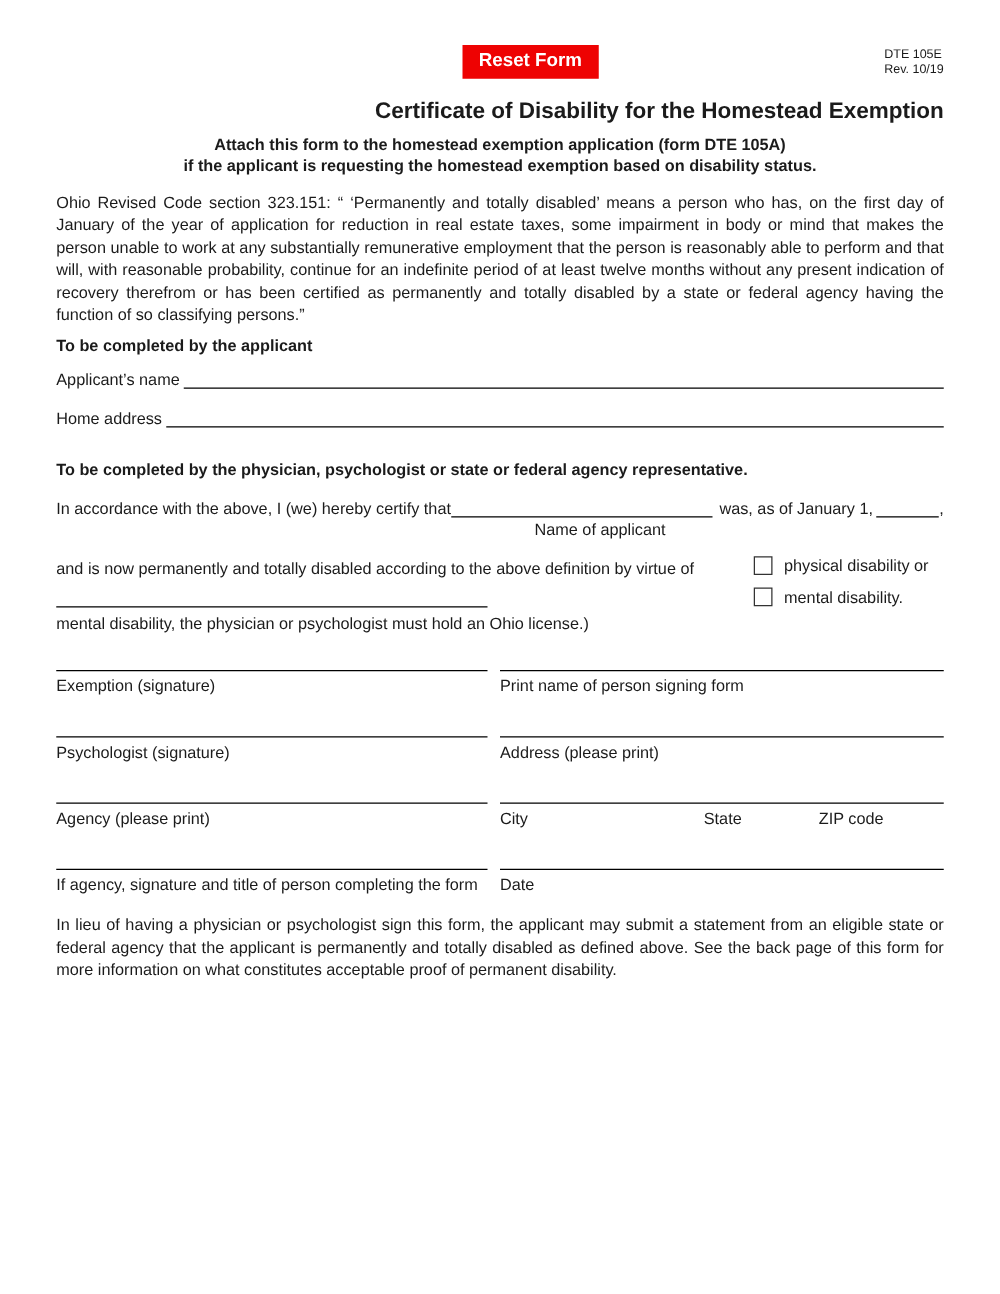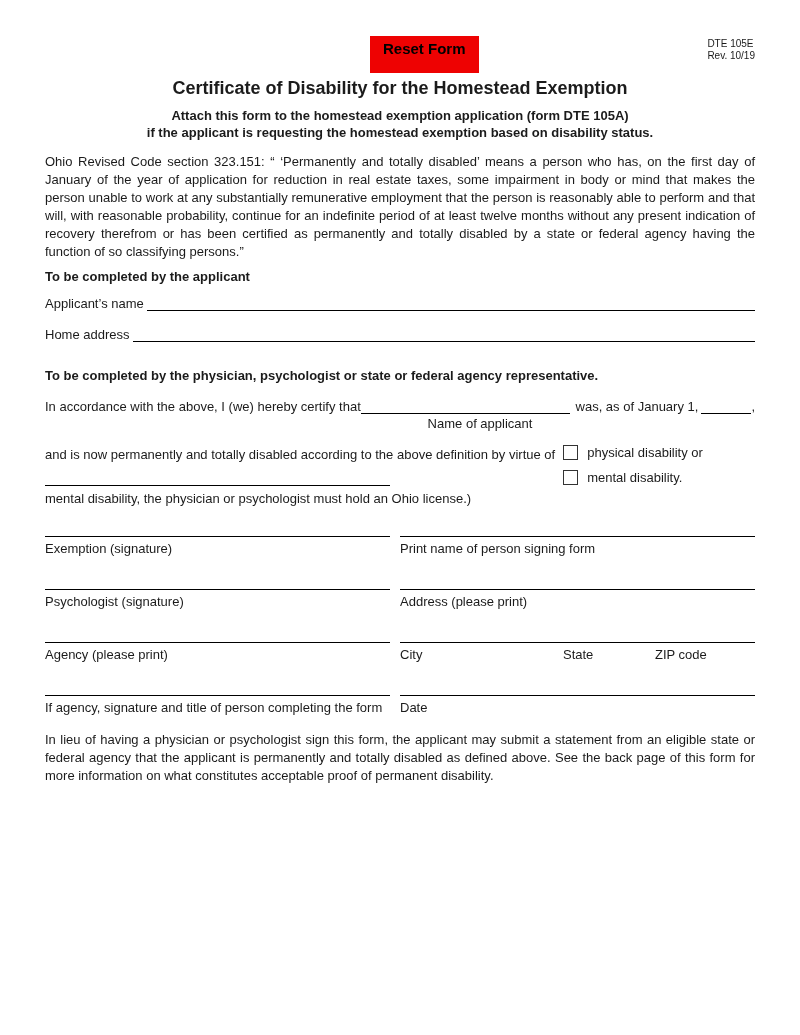--- a/index.html
+++ b/index.html
@@ -8,48 +8,48 @@
     font-family:"Liberation Sans", sans-serif;
     color:#1b1b1b; font-size:13px;
   }
   .page { box-sizing:border-box; width:800px; height:1035px; padding:36px 45px 0 45px; position:relative; }
 
   
   .header { position:relative; height:28px; }
   .reset-btn {
     position:absolute; left:325px; top:0;
     border:0; cursor:pointer;
-    color:#000000; font-family:"Liberation Sans", sans-serif;
+    color:#ffffff; font-family:"Liberation Sans", sans-serif;
     font-size:15px; font-weight:bold;
-    padding:4px 13px 16px 13px;
+    padding:4px 13px 6px 13px;
   }
   .form-id { position:absolute; right:0; top:2px; font-size:10px; line-height:12px; }
 
   
-  .title { margin:14px 0 0 0; text-align:center; font-size:18px; font-weight:bold; }
+  .title { margin:14px 0 0 0; text-align:right; font-size:18px; font-weight:bold; }
   .subtitle { margin-top:8px; text-align:center; font-weight:bold; font-size:13px; line-height:17px; }
 
   p.paragraph { margin:12px 0 0 0; line-height:18px; text-align:justify; }
 
   .section-heading { margin-top:8px; font-weight:bold; }
   .section-heading.second { margin-top:26px; }
 
   .field-row { display:flex; align-items:flex-end; }
   .mt12 { margin-top:12px; }
   .mt16 { margin-top:16px; }
   .flabel { white-space:nowrap; padding-right:3px; }
   .blank { border-bottom:1px solid #000; }
   .grow { flex:1 1 auto; }
   .yearblank { width:50px; flex:0 0 auto; }
   .nowrap { white-space:nowrap; }
   .padx { padding-left:6px; padding-right:3px; }
 
   .noa { margin:2px 0 0 330px; width:210px; text-align:center; }
 
-  .virtue-row { display:flex; align-items:flex-start; margin-top:14px; }
+  .virtue-row { display:flex; align-items:flex-start; margin-top:14px;gap:40px; }
   .virtue-text { white-space:nowrap; padding-top:2px; }
   .opts { display:flex; flex-direction:column; gap:10px; margin-left:8px; }
   .opt { display:flex; align-items:center; gap:9px; white-space:nowrap; }
   .checkbox {
     display:inline-block; box-sizing:border-box;
     width:15px; height:15px; background:#fff;
     border:1px solid #333; cursor:pointer;
   }
 
   .license-blank { width:345px; height:0; border-bottom:1px solid #000; margin-top:0; }

